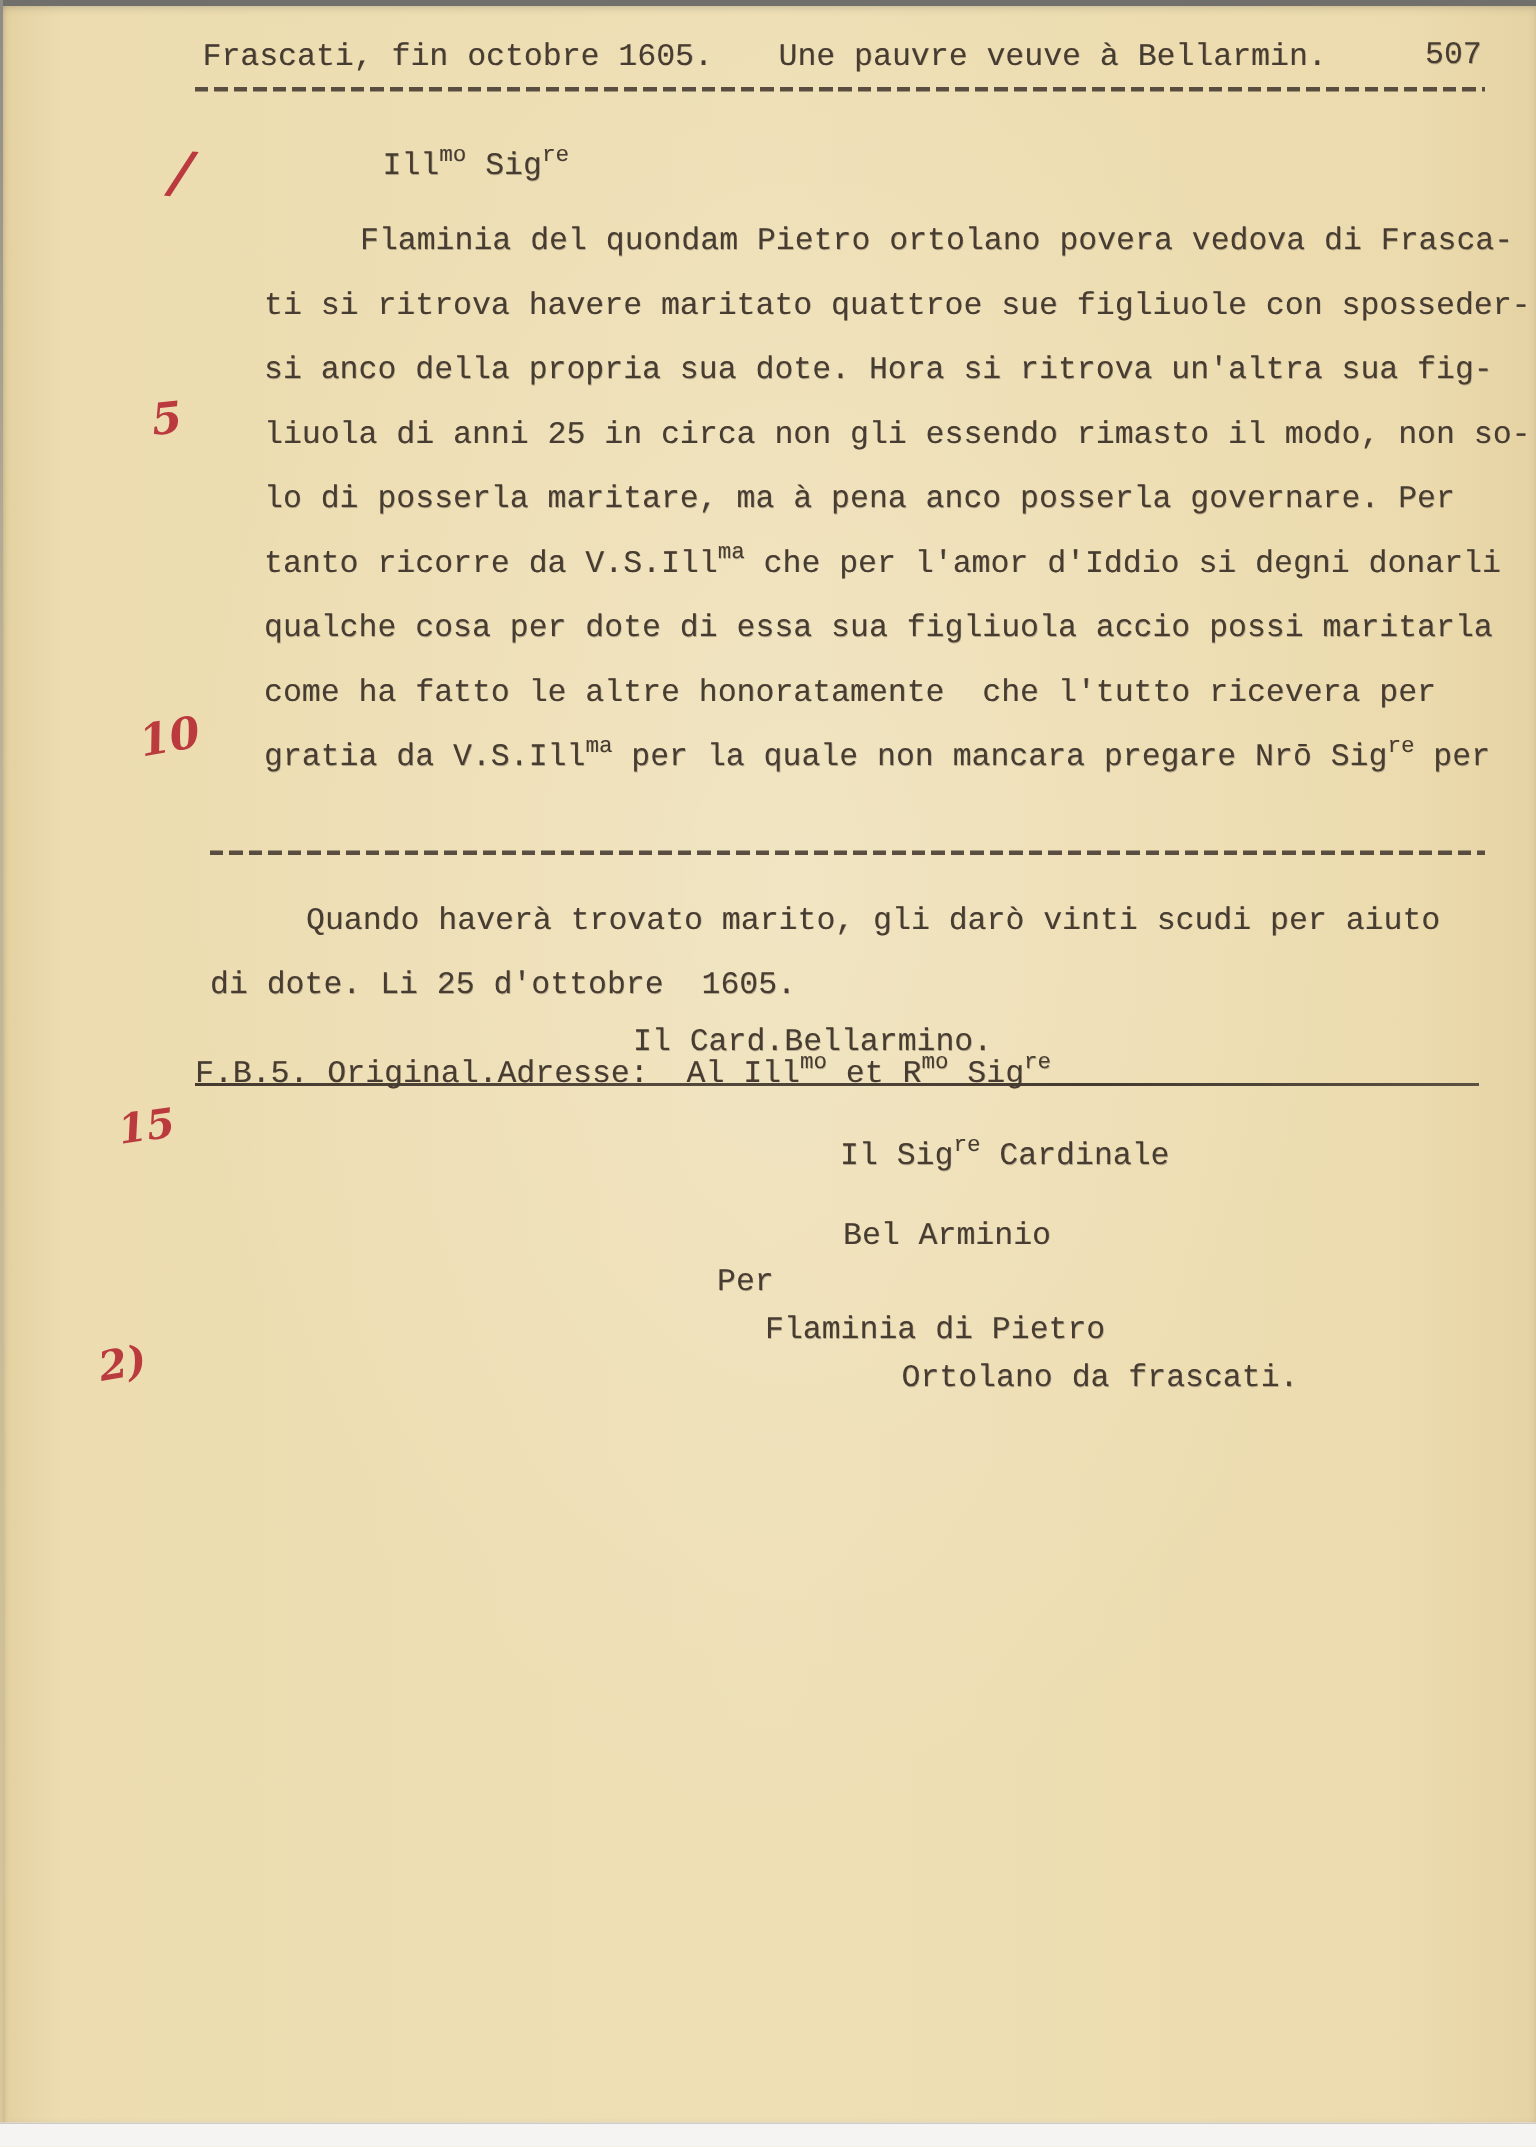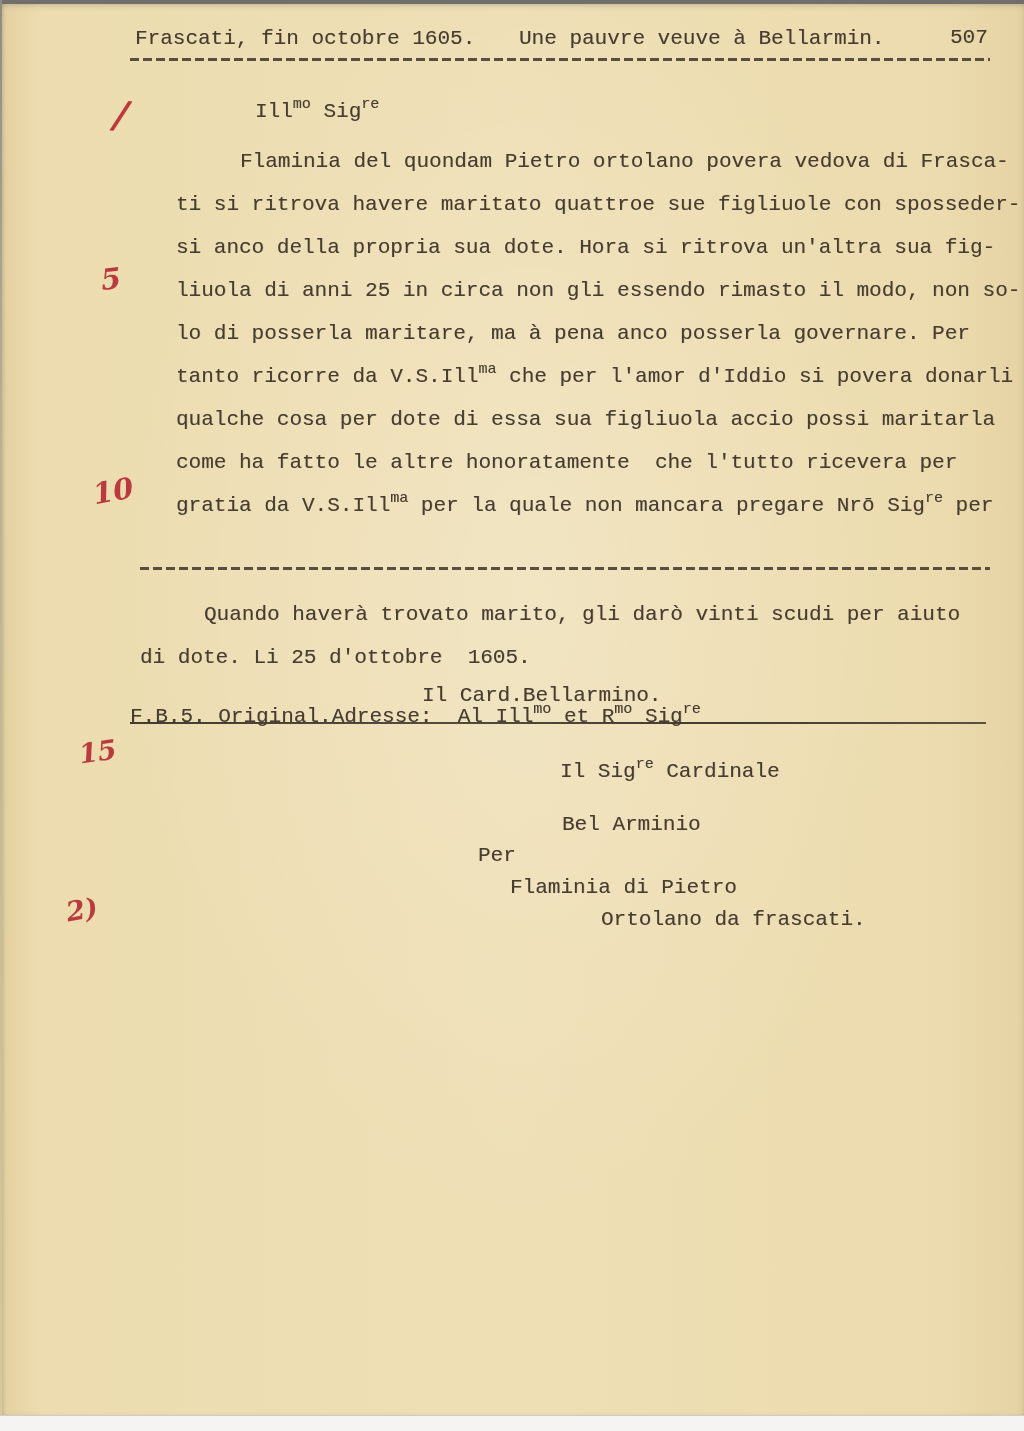--- a/index.html
+++ b/index.html
@@ -92,21 +92,21 @@
   <div class="red-mark" style="left:66px; top:894px; font-size:27px; transform:rotate(-10deg);">2)</div>
 
   <div class="tw" style="left:255px; top:100px;"><span>Ill</span><span class="sup">mo</span><span> Sig</span><span class="sup">re</span></div>
 
   <div style="position:absolute; left:140px; top:150px; width:860px;margin-left:36px;">
     <div class="tw body-line indent" style="position:relative;"><span>Flaminia del quondam Pietro ortolano povera vedova di Frasca-</span></div>
     <div class="tw body-line" style="position:relative;"><span>ti si ritrova havere maritato quattroe sue figliuole con sposseder-</span></div>
     <div class="tw body-line" style="position:relative;"><span>si anco della propria sua dote. Hora si ritrova un'altra sua fig-</span></div>
     <div class="tw body-line" style="position:relative;"><span>liuola di anni 25 in circa non gli essendo rimasto il modo, non so-</span></div>
     <div class="tw body-line" style="position:relative;"><span>lo di posserla maritare, ma à pena anco posserla governare. Per</span></div>
-    <div class="tw body-line" style="position:relative;"><span>tanto ricorre da V.S.Ill</span><span class="sup">ma</span><span> che per l'amor d'Iddio si povera donarli</span></div>
+    <div class="tw body-line" style="position:relative;"><span>tanto ricorre da V.S.Ill</span><span class="sup">ma</span><span> che per l'amor d'Iddio si degni donarli</span></div>
     <div class="tw body-line" style="position:relative;"><span>qualche cosa per dote di essa sua figliuola accio possi maritarla</span></div>
     <div class="tw body-line" style="position:relative;"><span>come ha fatto le altre honoratamente  che l'tutto ricevera per</span></div>
     <div class="tw body-line" style="position:relative;"><span>gratia da V.S.Ill</span><span class="sup">ma</span><span> per la quale non mancara pregare Nrō Sig</span><span class="sup">re</span><span> per</span></div>
   </div>
 
   <div class="dashed-rule" style="left:140px; top:567px; width:850px;"></div>
 
   <div style="position:absolute; left:140px; top:603px; width:860px;">
     <div class="tw body-line indent" style="position:relative;"><span>Quando haverà trovato marito, gli darò vinti scudi per aiuto</span></div>
     <div class="tw body-line" style="position:relative;"><span>di dote. Li 25 d'ottobre  1605.</span></div>

